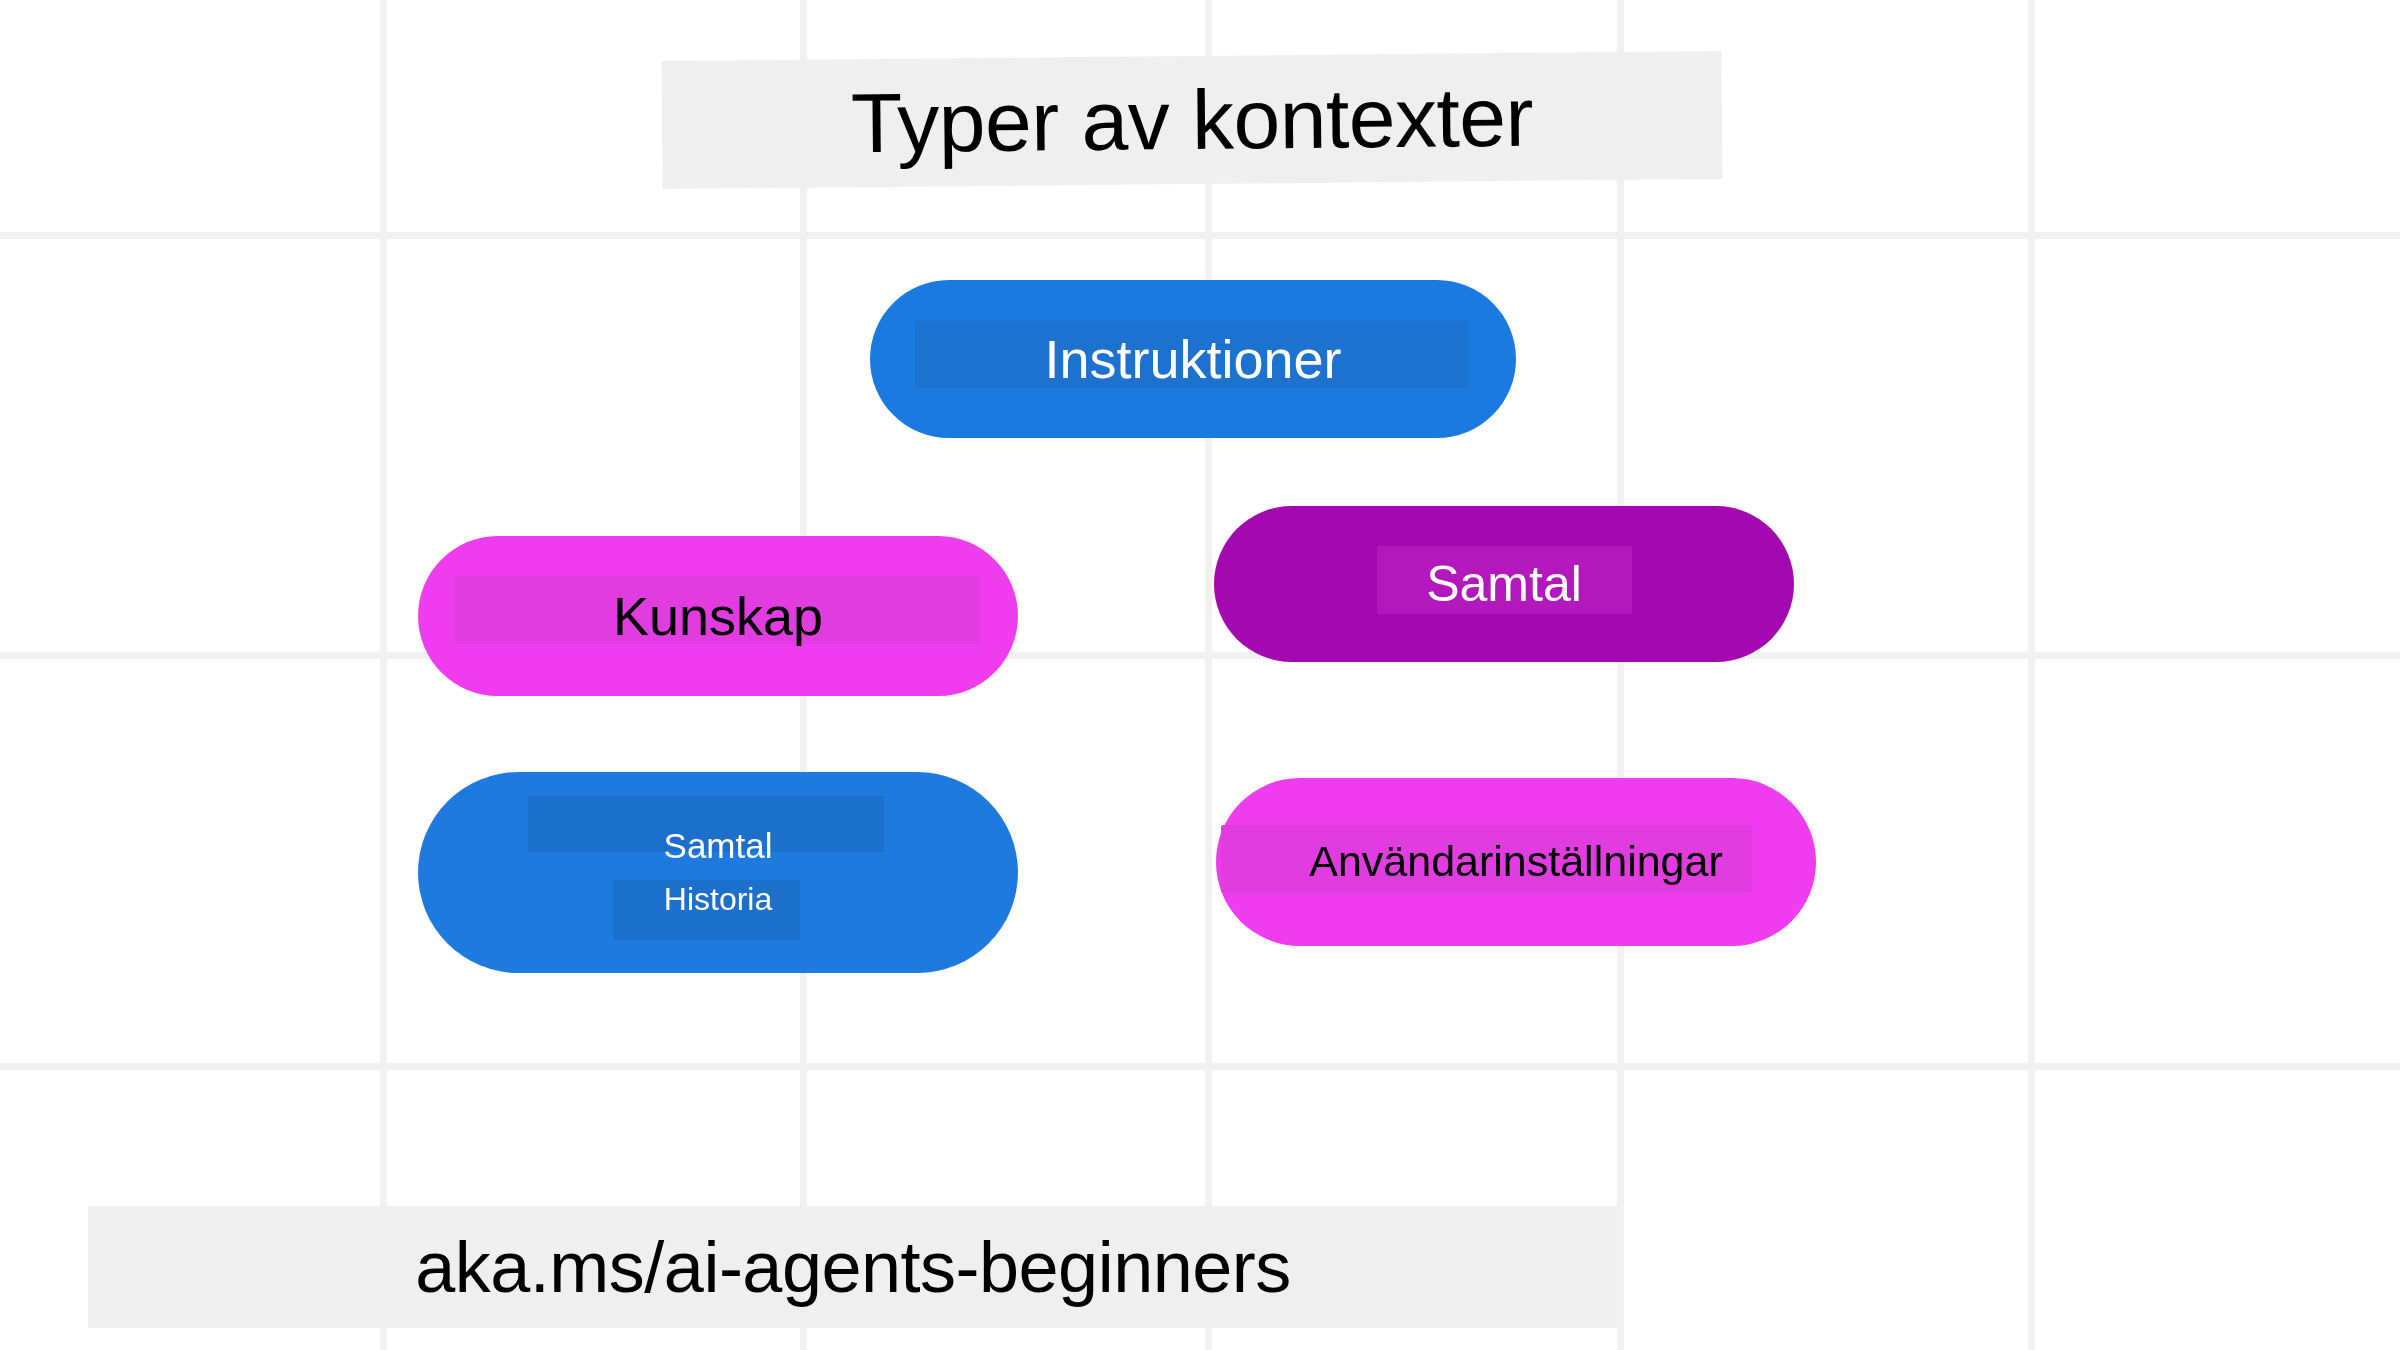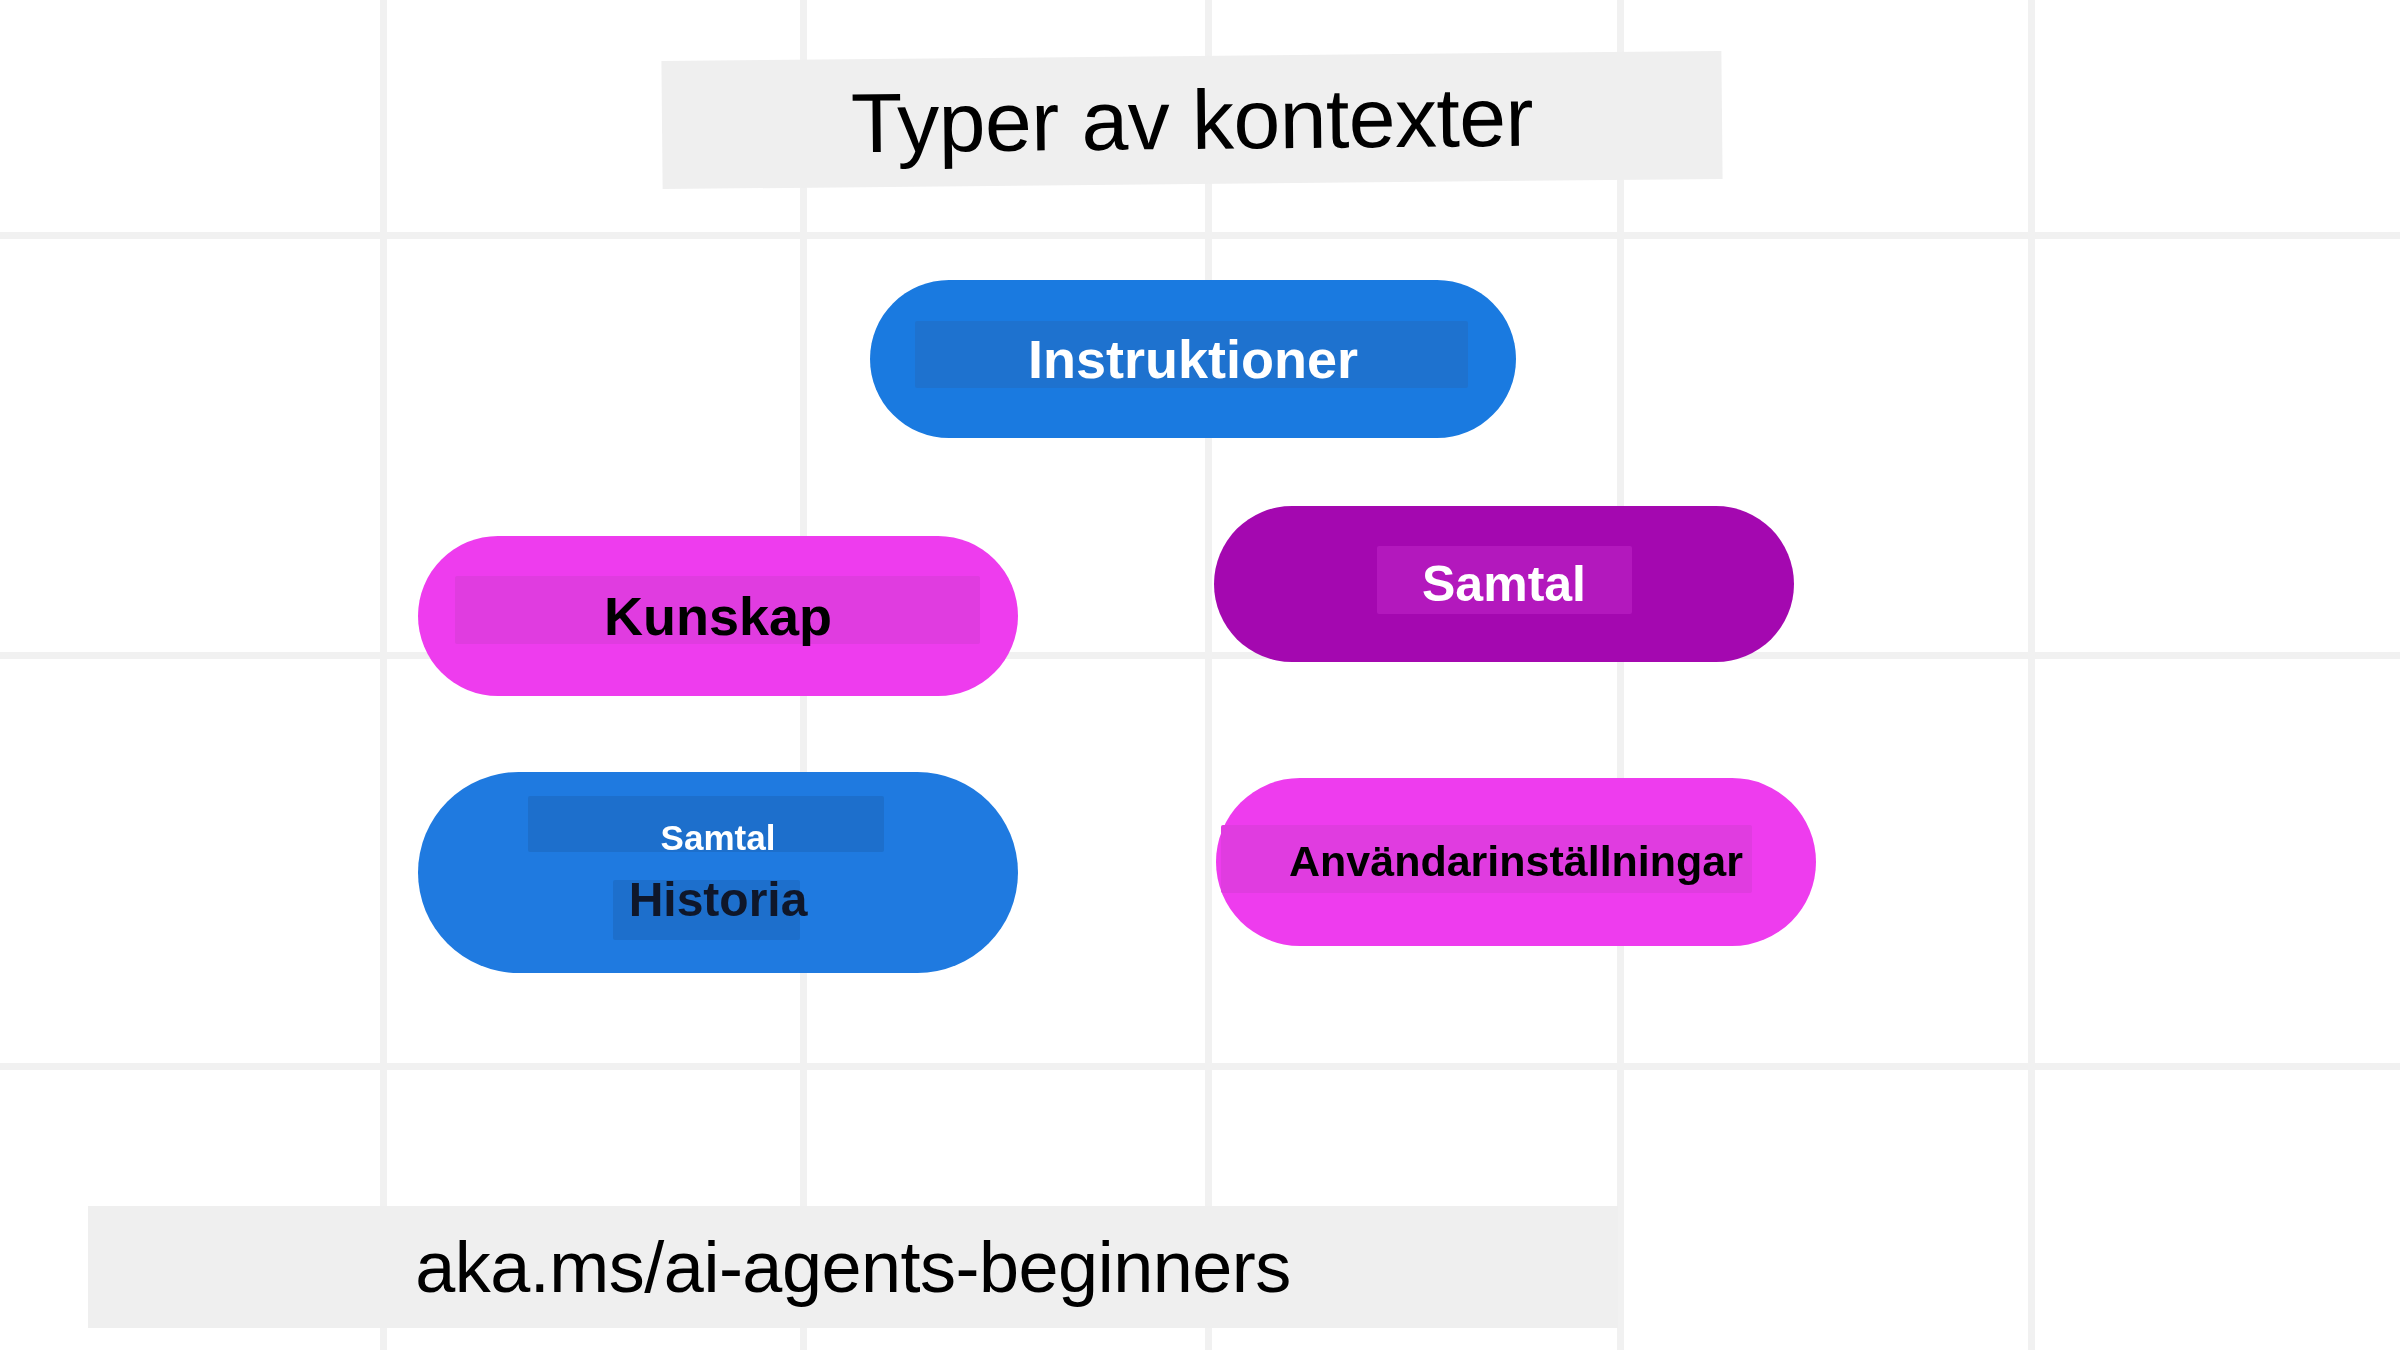--- a/index.html
+++ b/index.html
@@ -92,21 +92,20 @@
     position: absolute;
     border-radius: 2px;
     pointer-events: none;
   }
   .node-label {
     position: relative;
     z-index: 2;
     white-space: nowrap;
     line-height: 1.05;
     text-align: center;
-    font-weight: bold;
   }
 
   
   #node-instruktioner {
     left: 870px;
     top: 280px;
     width: 646px;
     height: 158px;
     background: #1a7ae0;
   }
@@ -183,22 +182,22 @@
     width: 187px;
     height: 60px;
     background: #1d6fcc;
   }
   #node-samtal-historia .label-1 {
     font-size: 35px;
     color: #ffffff;
     margin-bottom: 18px;
   }
   #node-samtal-historia .label-2 {
-    font-size: 48px;
-    color: #0f172a;
+    font-size: 32px;
+    color: #ffffff;
   }
 
   
   #node-anvandarinstallningar {
     left: 1216px;
     top: 778px;
     width: 600px;
     height: 168px;
     background: #ee3cee;
   }

